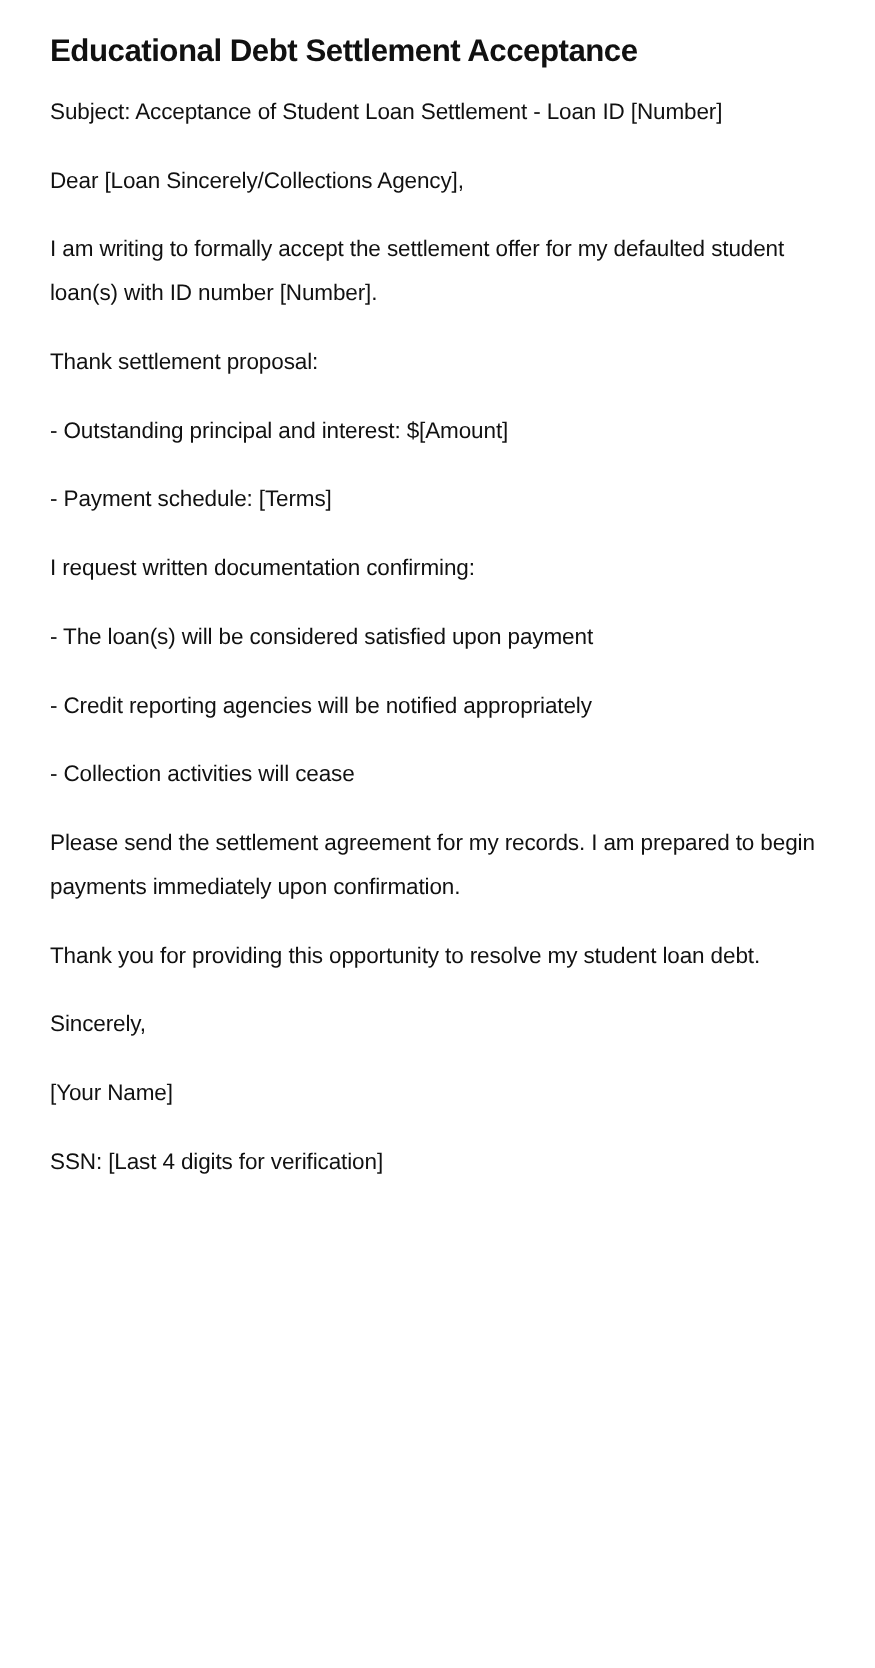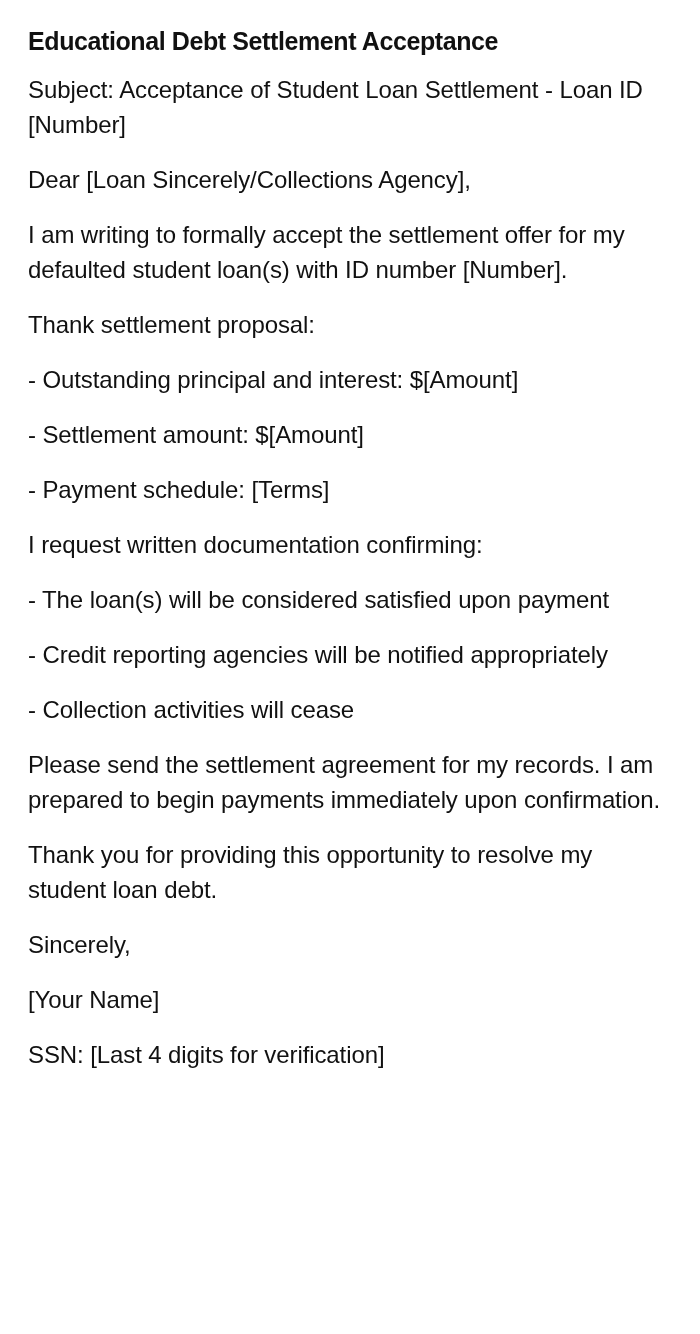--- a/index.html
+++ b/index.html
@@ -1,31 +1,30 @@
 <!DOCTYPE html>
 <html><head>
 <meta charset="utf-8">
 <style>
   html, body { margin: 0; padding: 0; background: #ffffff; }
   body { width: 700px; height: 1334px; overflow: hidden; }
-  .page { padding: 22px 40px 0 28px; color: #111111; font-family: "Liberation Sans", sans-serif; }
+  .page { padding: 22px 40px 0 40px; color: #111111; font-family: "Liberation Sans", sans-serif; }
   h1 { font-size: 25px; font-weight: bold; margin: 0 0 12px 0; line-height: 38px; letter-spacing: -0.4px; }
-  p { font-size: 24px; line-height: 35px; margin: 0 0 20px 0; letter-spacing: -0.1px; }
+  p { font-size: 18px; line-height: 35px; margin: 0 0 20px 0; letter-spacing: -0.1px; }
 </style>
 </head>
 <body>
 
 <div class="page">
   <h1>Educational Debt Settlement Acceptance</h1>
   <p>Subject: Acceptance of Student Loan Settlement - Loan ID [Number]</p>
   <p>Dear [Loan Sincerely/Collections Agency],</p>
   <p>I am writing to formally accept the settlement offer for my defaulted student loan(s) with ID number [Number].</p>
   <p>Thank settlement proposal:</p>
   <p>- Outstanding principal and interest: $[Amount]</p>
-  <p>- Settlement amount: $[Amount]</p>
   <p>- Payment schedule: [Terms]</p>
   <p>I request written documentation confirming:</p>
   <p>- The loan(s) will be considered satisfied upon payment</p>
   <p>- Credit reporting agencies will be notified appropriately</p>
   <p>- Collection activities will cease</p>
   <p>Please send the settlement agreement for my records. I am prepared to begin payments immediately upon confirmation.</p>
   <p>Thank you for providing this opportunity to resolve my student loan debt.</p>
   <p>Sincerely,</p>
   <p>[Your Name]</p>
   <p>SSN: [Last 4 digits for verification]</p>

